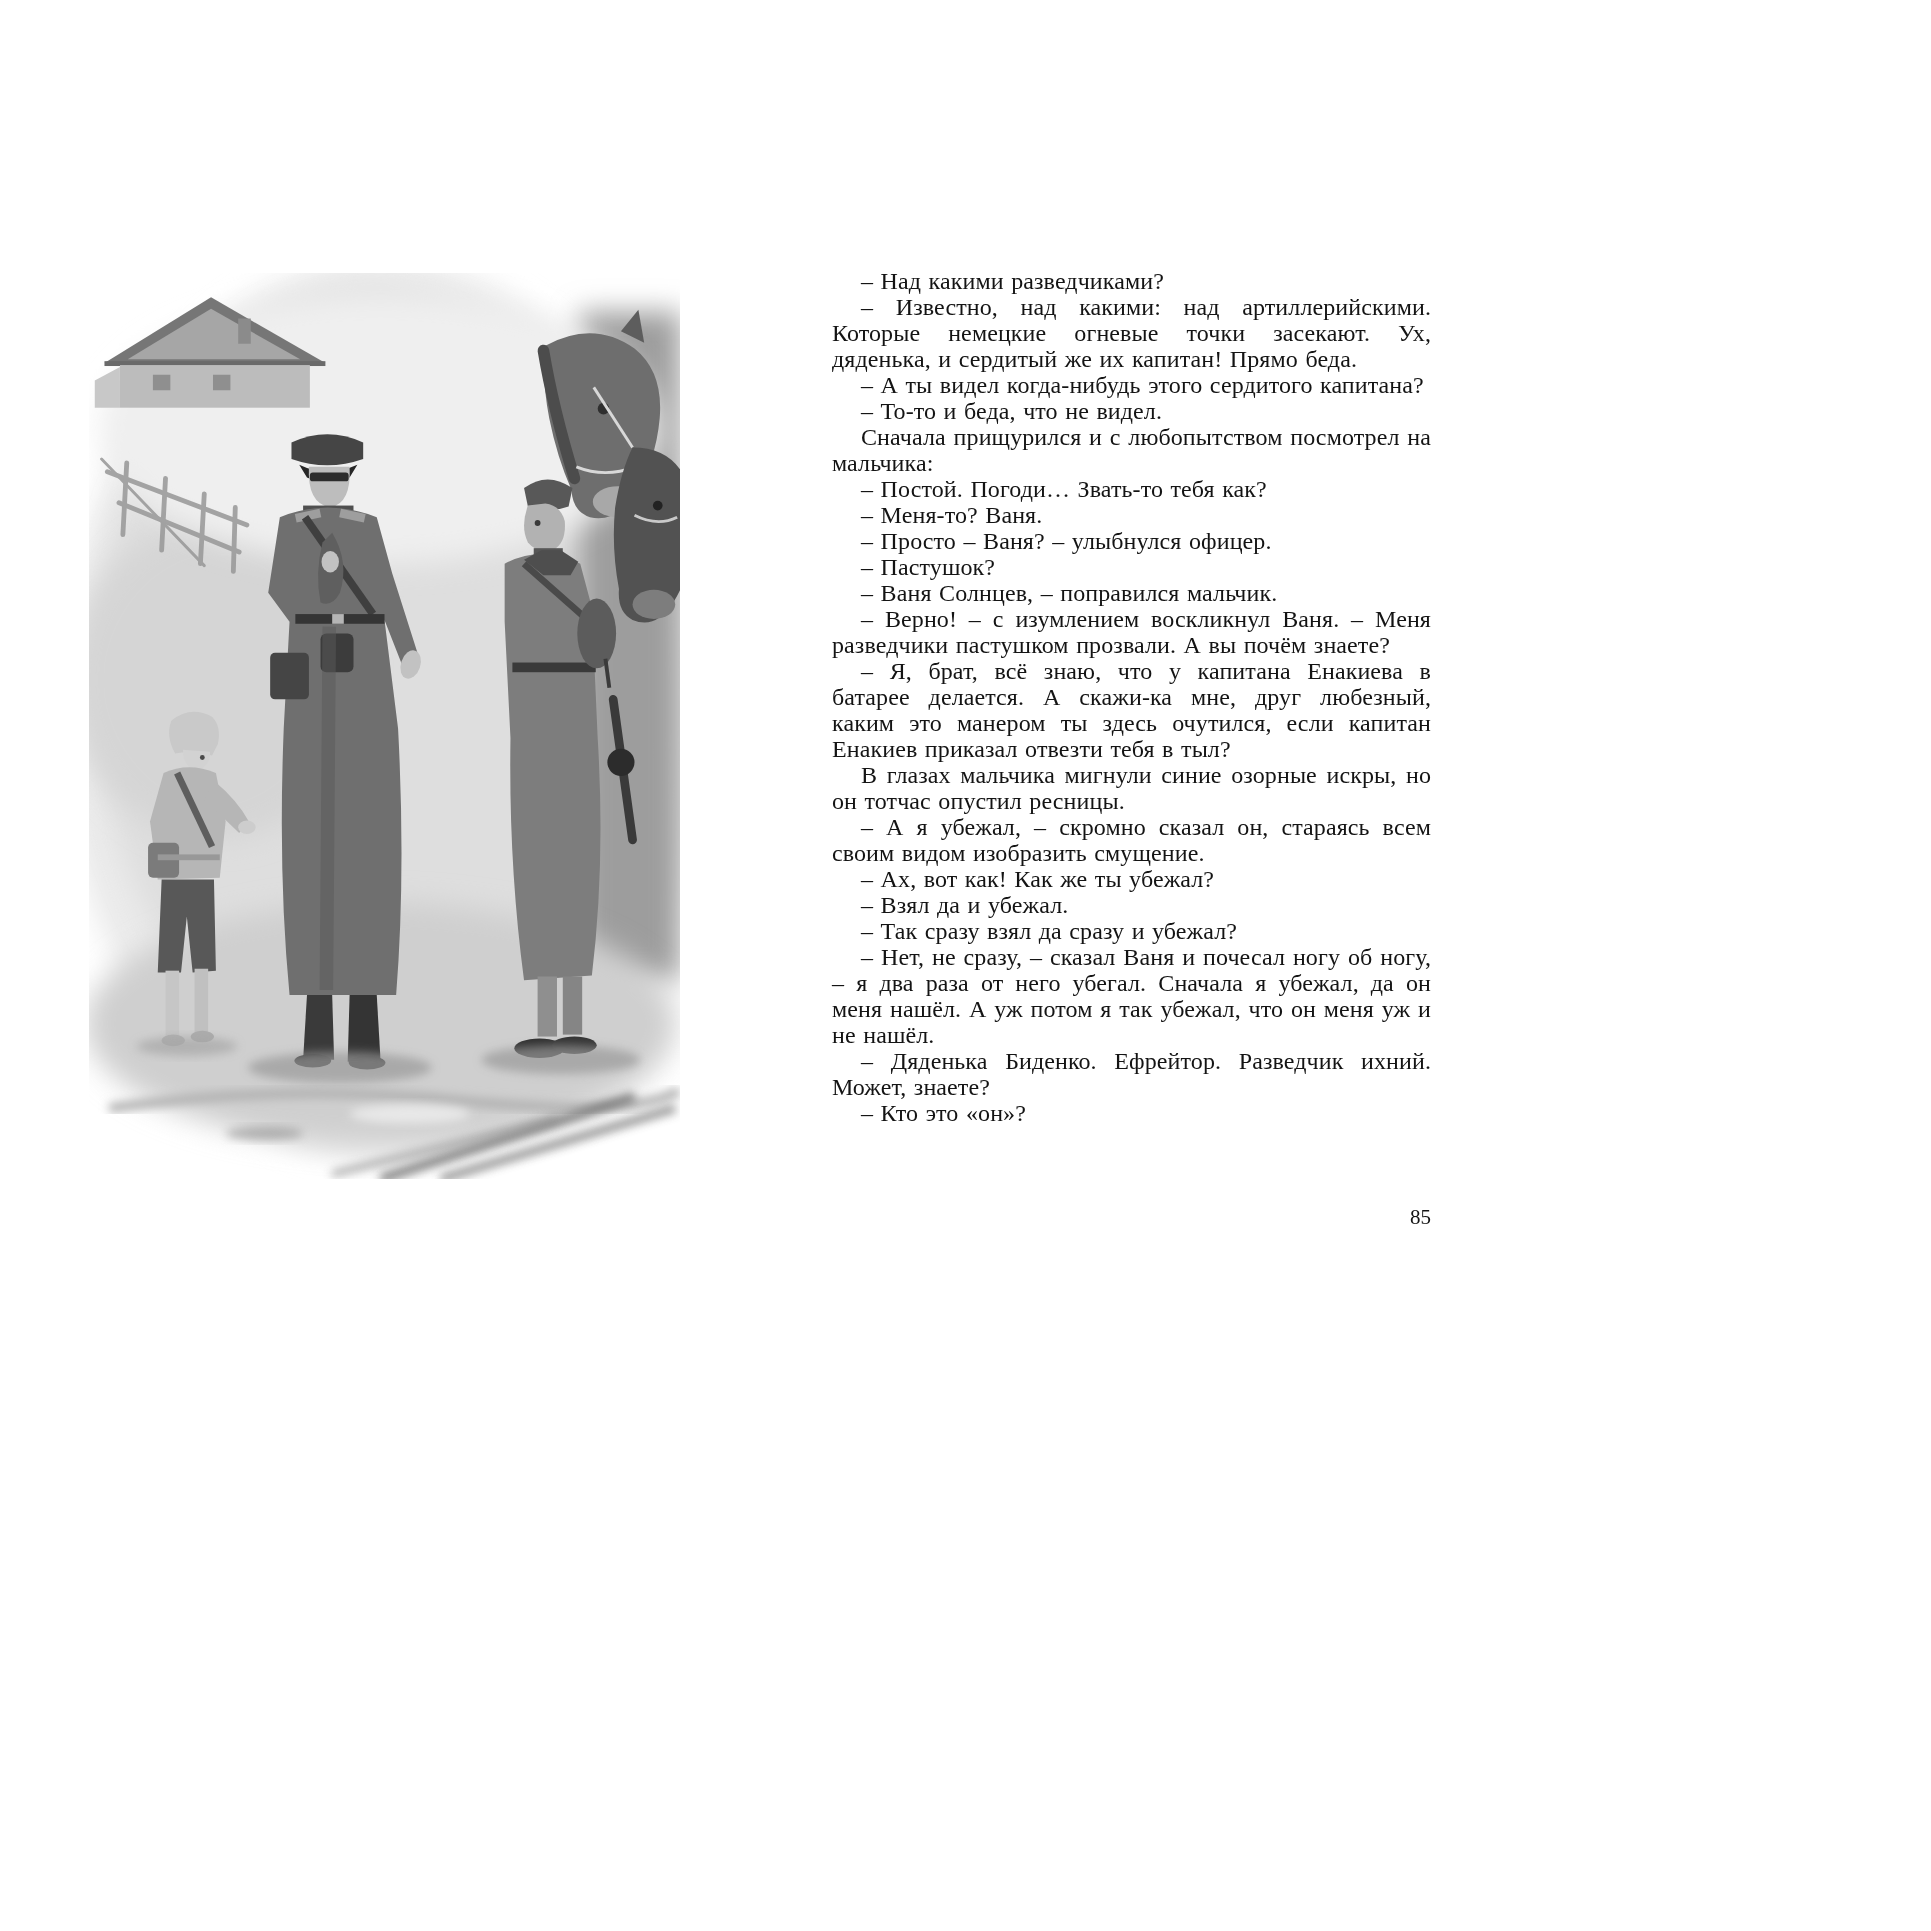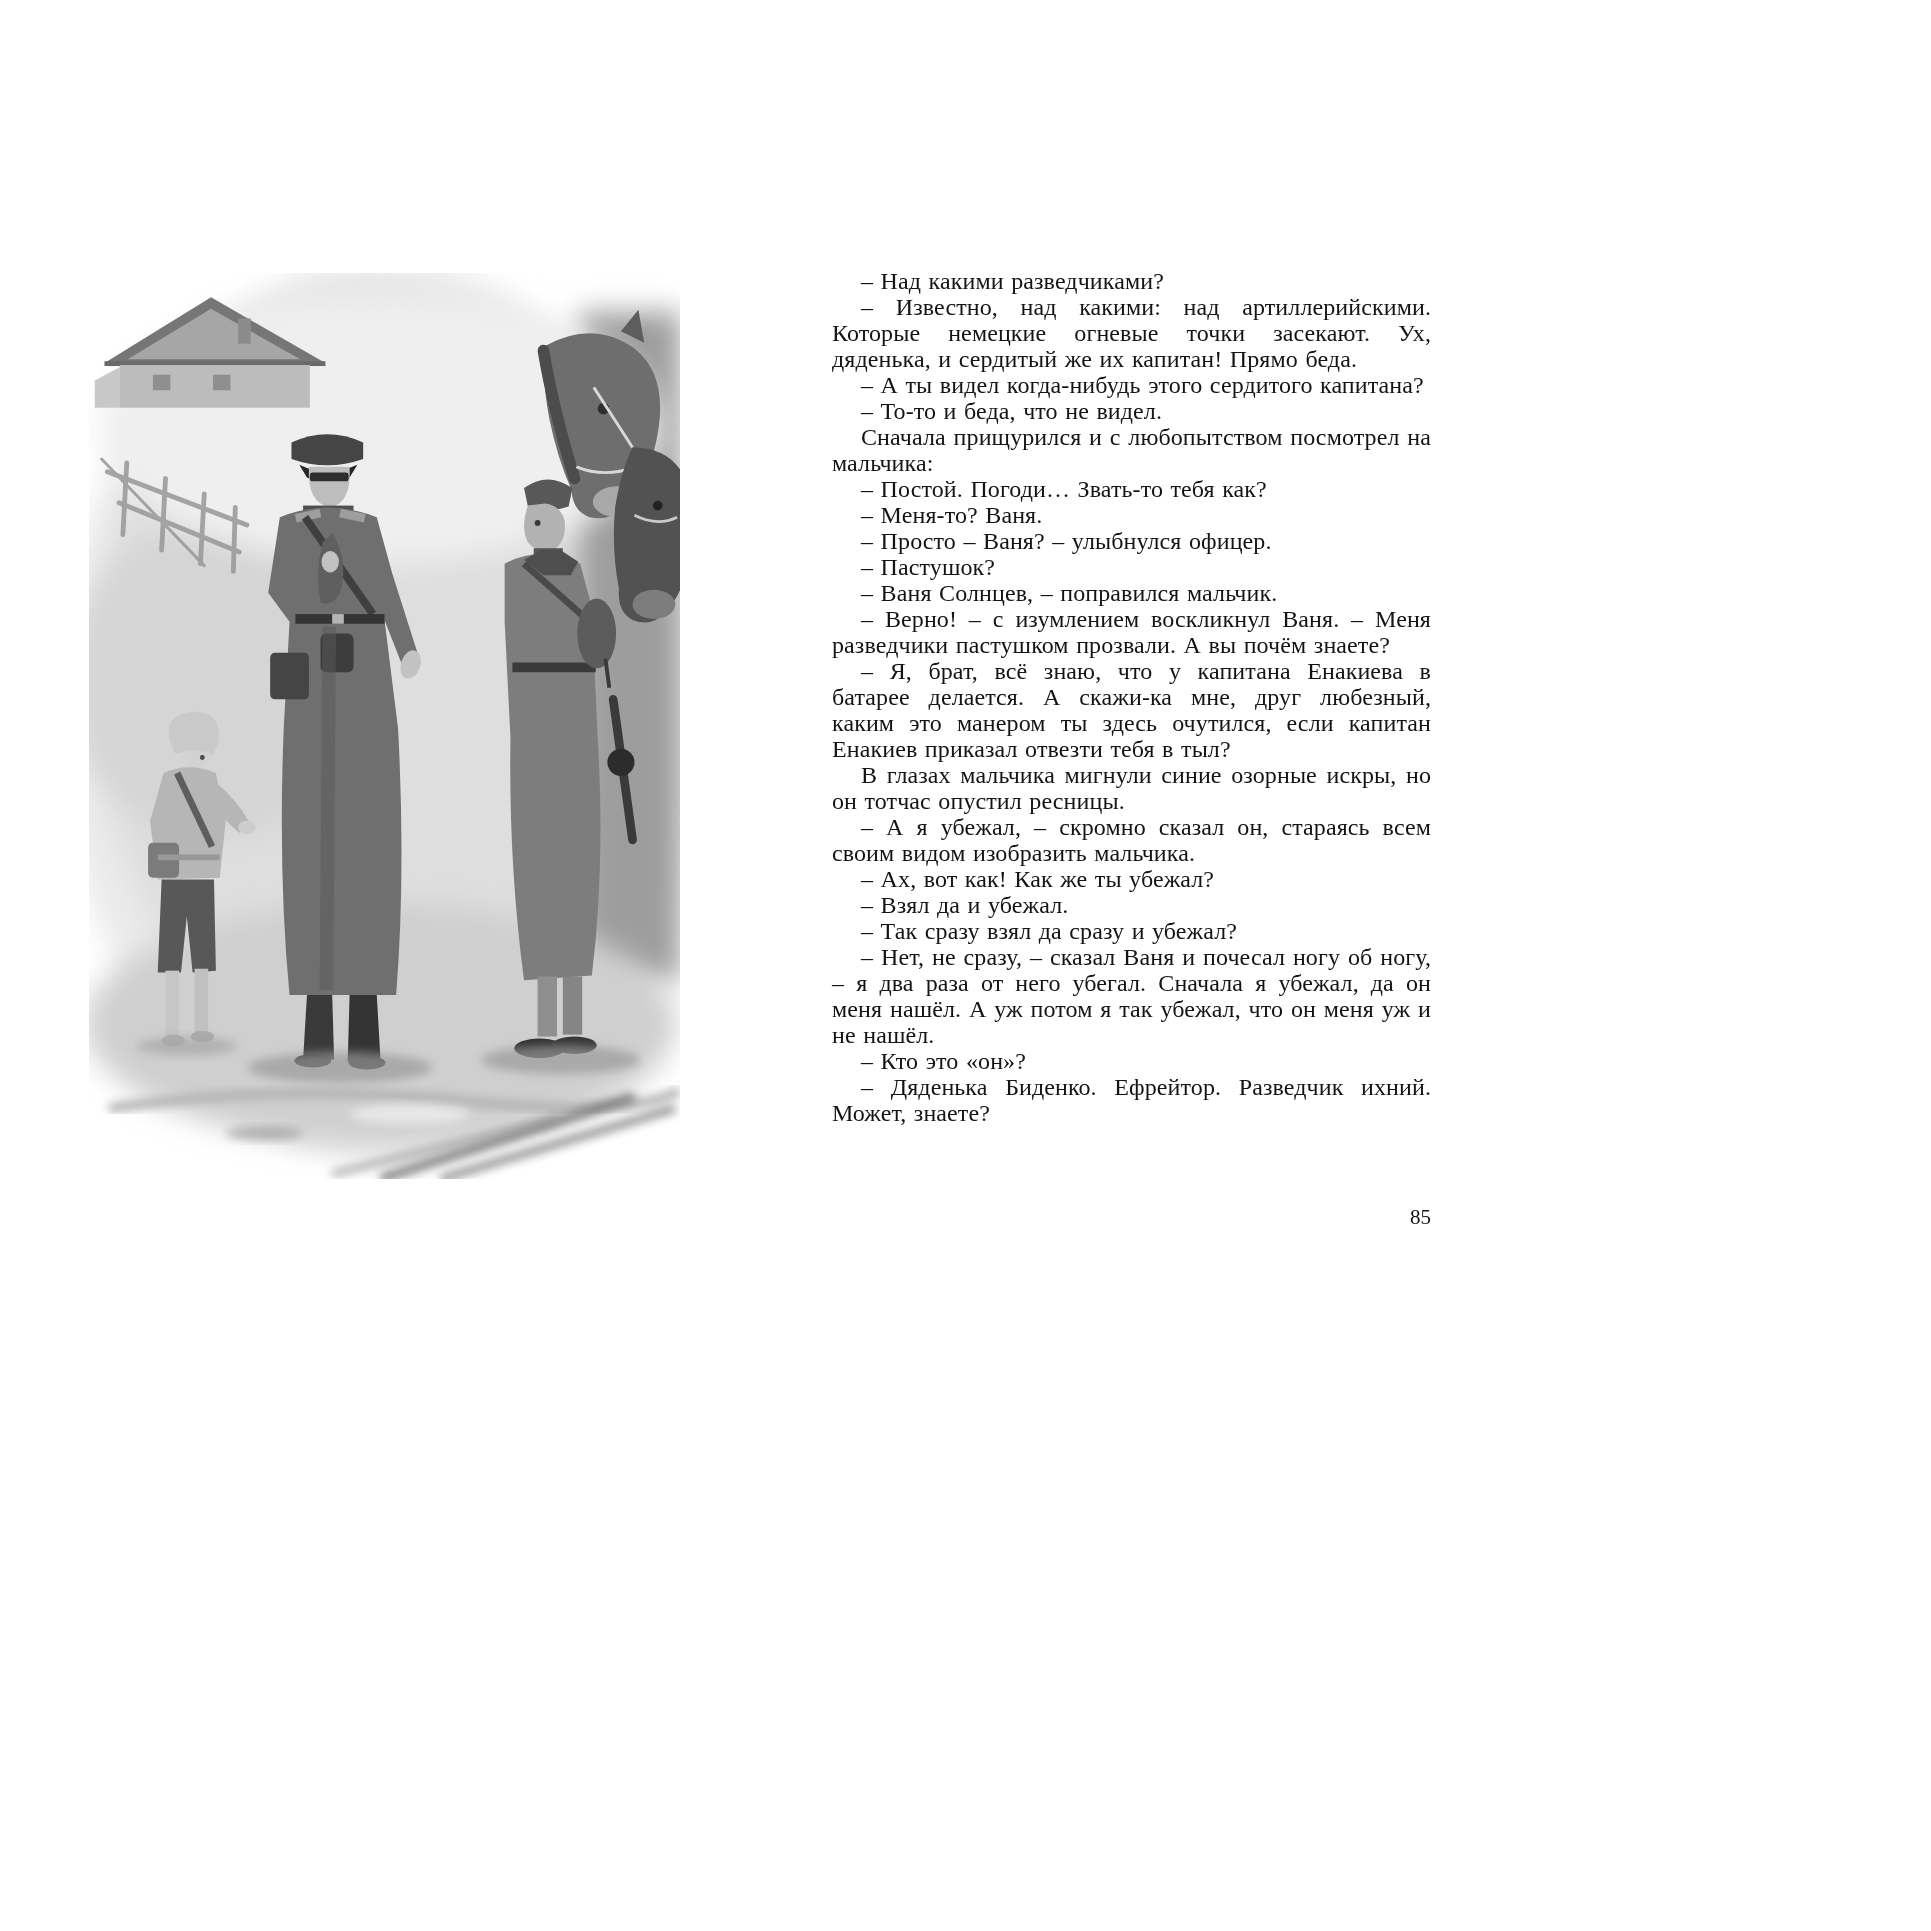--- a/index.html
+++ b/index.html
@@ -174,26 +174,26 @@
         <p>– То-то и беда, что не видел.</p>
         <p>Сначала прищурился и с любопытством посмотрел на мальчика:</p>
         <p>– Постой. Погоди… Звать-то тебя как?</p>
         <p>– Меня-то? Ваня.</p>
         <p>– Просто – Ваня? – улыбнулся офицер.</p>
         <p>– Пастушок?</p>
         <p>– Ваня Солнцев, – поправился мальчик.</p>
         <p>– Верно! – с изумлением воскликнул Ваня. – Меня разведчики пастушком прозвали. А вы почём знаете?</p>
         <p>– Я, брат, всё знаю, что у капитана Енакиева в батарее делается. А скажи-ка мне, друг любезный, каким это манером ты здесь очутился, если капитан Енакиев приказал отвезти тебя в тыл?</p>
         <p>В глазах мальчика мигнули синие озорные искры, но он тотчас опустил ресницы.</p>
-        <p>– А я убежал, – скромно сказал он, стараясь всем своим видом изобразить мальчика.</p>
+        <p>– А я убежал, – скромно сказал он, стараясь всем своим видом изобразить смущение.</p>
         <p>– Ах, вот как! Как же ты убежал?</p>
         <p>– Взял да и убежал.</p>
         <p>– Так сразу взял да сразу и убежал?</p>
         <p>– Нет, не сразу, – сказал Ваня и почесал ногу об ногу, – я два раза от него убегал. Сначала я убежал, да он меня нашёл. А уж потом я так убежал, что он меня уж и не нашёл.</p>
+        <p>– Дяденька Биденко. Ефрейтор. Разведчик ихний. Может, знаете?</p>
         <p>– Кто это «он»?</p>
-        <p>– Дяденька Биденко. Ефрейтор. Разведчик ихний. Может, знаете?</p>
       </div>
   </main>
 
   <div class="page-number">85</div>
 
 </div>
 
 
 </body></html>

